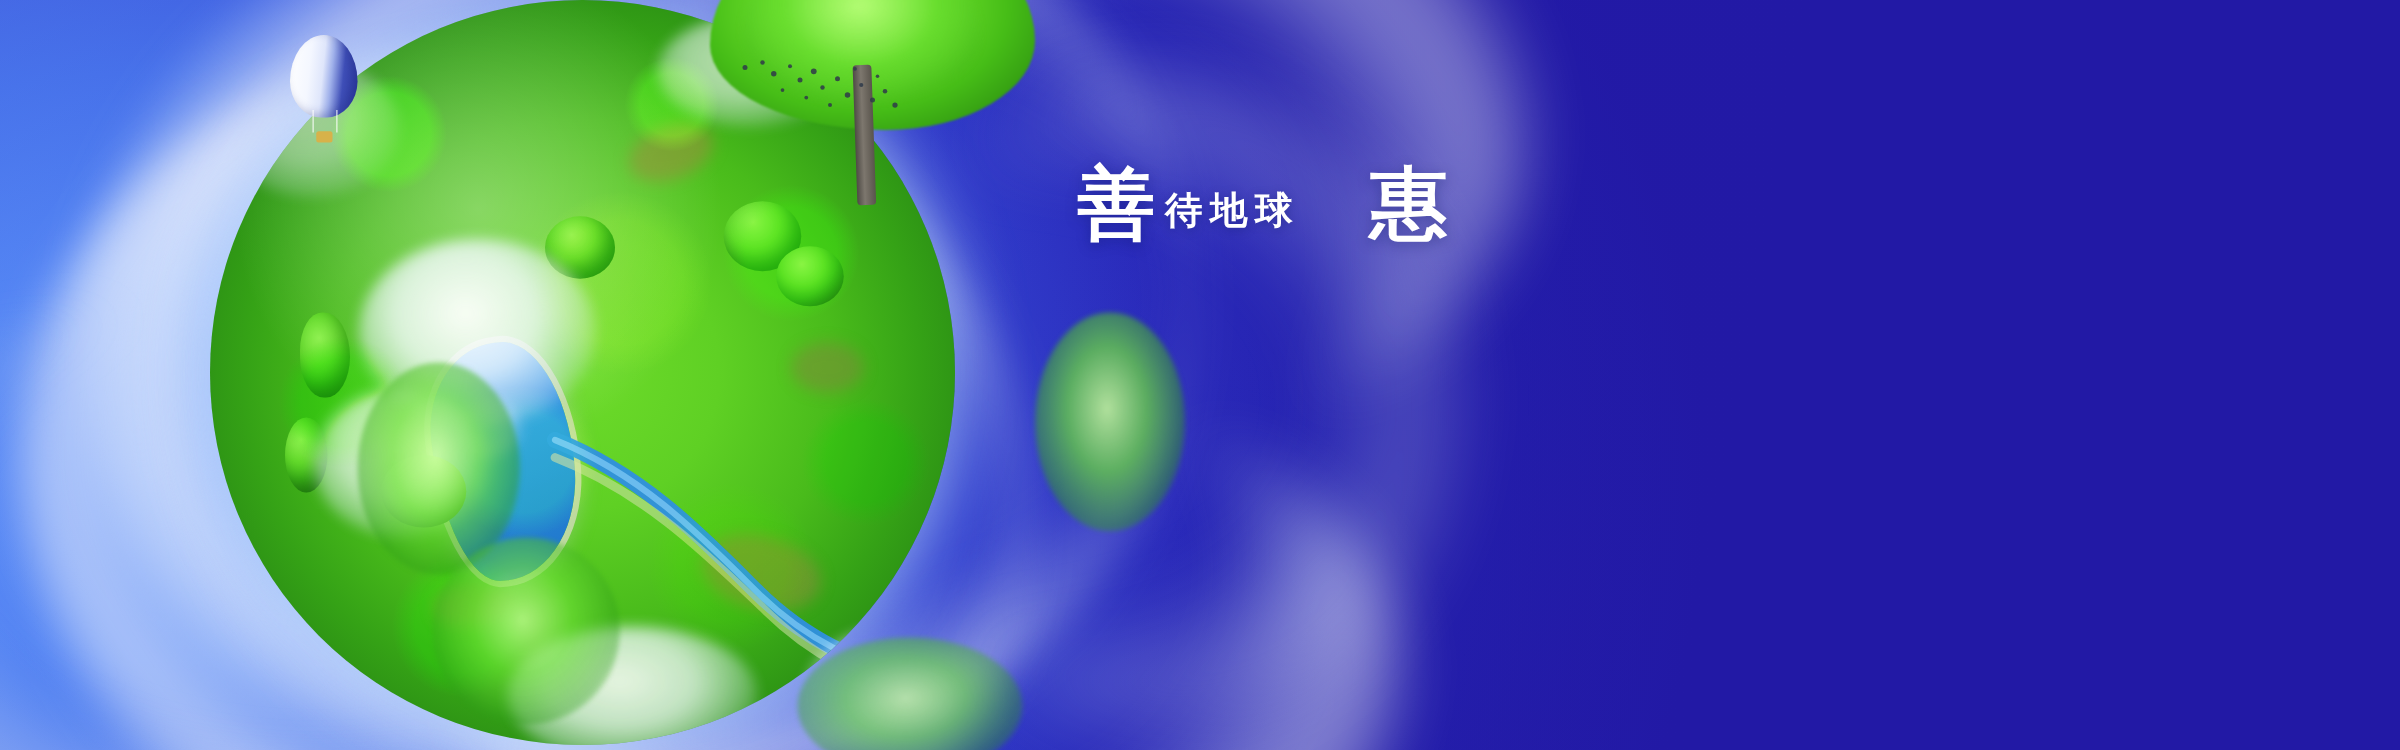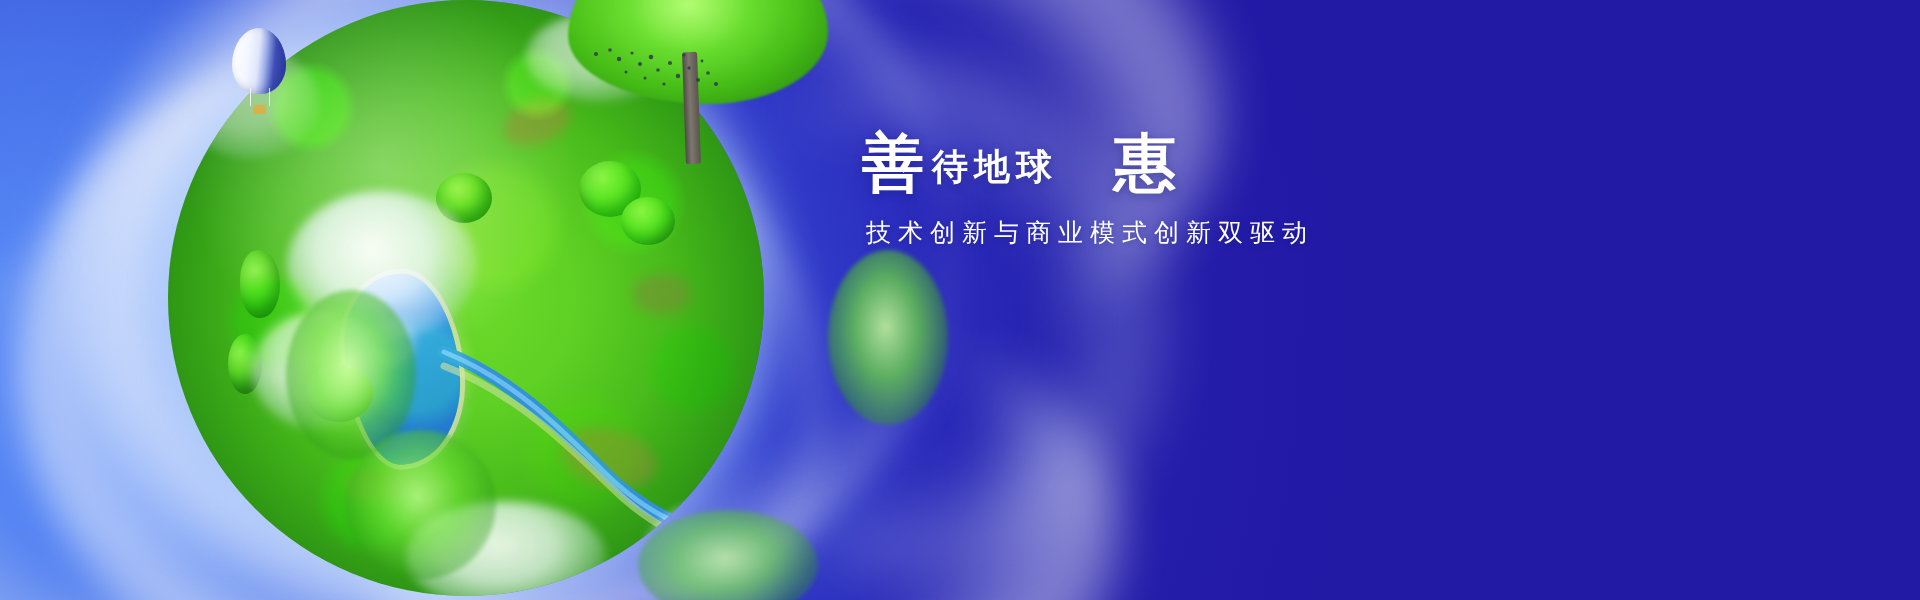--- a/index.html
+++ b/index.html
@@ -315,21 +315,21 @@
     font-family: "DejaVu Serif", "Liberation Serif", serif;
     font-size: 62px;
     font-weight: 700;
     letter-spacing: 0;
     text-shadow: 0 2px 10px rgba(10,20,90,0.35);
     position: relative;
     top: 4px;
   }
   .hl-small {
     font-family: "DejaVu Serif", "Liberation Serif", serif;
-    font-size: 36px;
+    font-size: 30px;
     font-weight: 700;
     letter-spacing: 6px;
     padding: 0 0 6px 8px;
     text-shadow: 0 2px 8px rgba(10,20,90,0.35);
   }
   .hl-gap { width: 56px; }
 
   .subtitle {
     color: #ffffff;
     font-size: 25px;
@@ -462,18 +462,17 @@
 
   <div class="content">
 
     <h1 class="headline">
       <span class="hl-big">善</span>
       <span class="hl-small">待地球</span>
       <span class="hl-gap"></span>
       <span class="hl-big">惠</span>
     </h1>
 
-    <div class="subtitle">技术创新与商业模式创新双驱动</div>
 
 
 
   </div>
 </div>
 
 </body></html>

